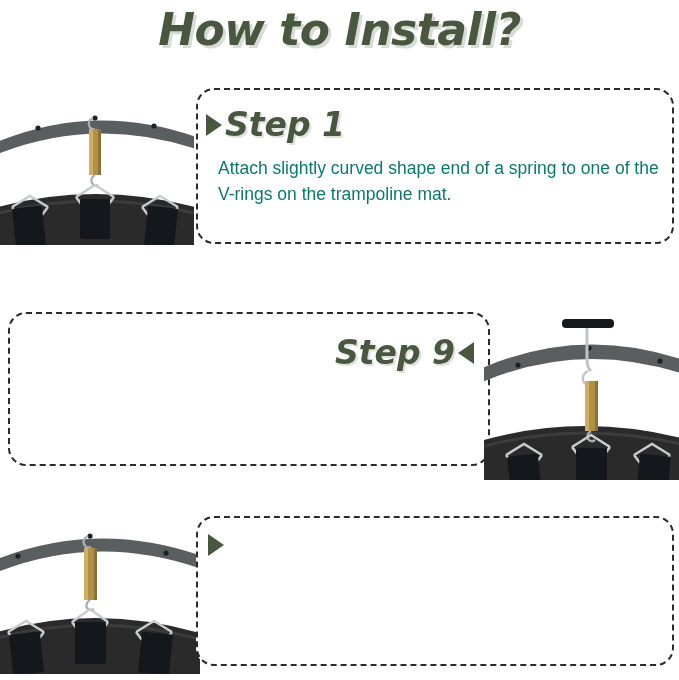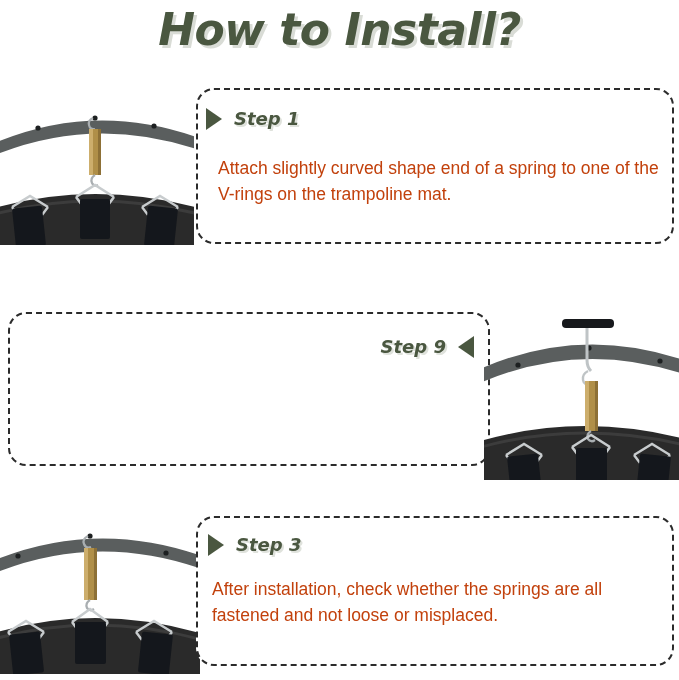--- a/index.html
+++ b/index.html
@@ -29,42 +29,42 @@
   .step{position:absolute;}
   .box{
     position:absolute;
     border:2px dashed #2b2b2b;
     border-radius:18px;
     background:#ffffff;
     box-sizing:border-box;
   }
   .step-head{
     font-family:"DejaVu Sans", sans-serif;
-    font-size:18px;
+    font-size:33px;
     font-weight:bold;
     font-style:italic;
     color:#4a5740;
     text-shadow:2px 2px 0 #dfe2dc;
     display:flex;
     align-items:center;
-    gap:12px;
+    gap:3px;
     line-height:1;
   }
   .step-head.right{justify-content:flex-end;}
   .tri{
     width:0;height:0;
     border-top:11px solid transparent;
     border-bottom:11px solid transparent;
     flex:0 0 auto;
   }
   .tri-right{border-left:16px solid #4a5740;}
   .tri-left{border-right:16px solid #4a5740;}
   .body-text{
     font-size:17.5px;
-    color:#c2410c;
+    color:#0f766e;
     line-height:1.5;
     font-family:"Liberation Sans", sans-serif;
   }
 
   
   .illus{position:absolute;overflow:hidden;}
   .illus svg{display:block;}
 </style>
 </head>
 <body>
@@ -199,19 +199,17 @@
 
         <path d="M142 120 L160 109 L178 120" fill="none" stroke="#c8ccce" stroke-width="2.4"></path>
         <path d="M142 120 L148 128 M178 120 L172 128" fill="none" stroke="#c8ccce" stroke-width="2.4"></path>
         <rect x="146" y="121" width="31" height="41" rx="2" fill="#14171c" transform="rotate(6 161 141)"></rect>
       </svg>
     </div>
 
     <div class="box" style="left:196px;top:516px;width:478px;height:150px;">
       <div class="step-head" style="position:absolute;left:10px;top:16px;">
         <span class="tri tri-right"></span>
-        <span>Step 3</span>
       </div>
-      <div class="body-text" style="position:absolute;left:14px;top:58px;width:452px;">After installation, check whether the springs are all fastened and not loose or misplaced.</div>
     </div>
   </div>
 
 </div>
 
 </body></html>

